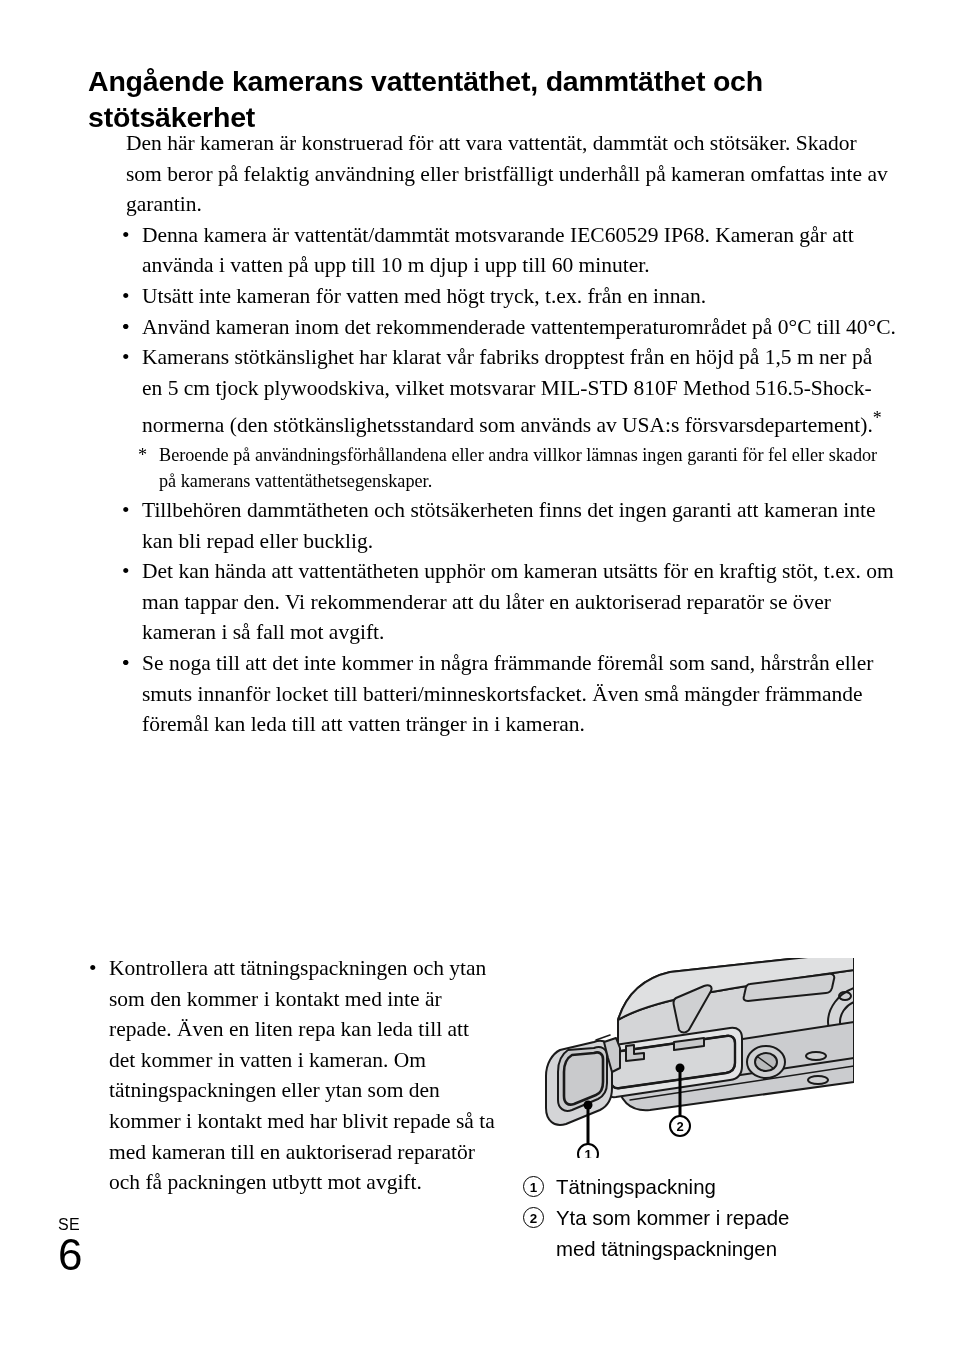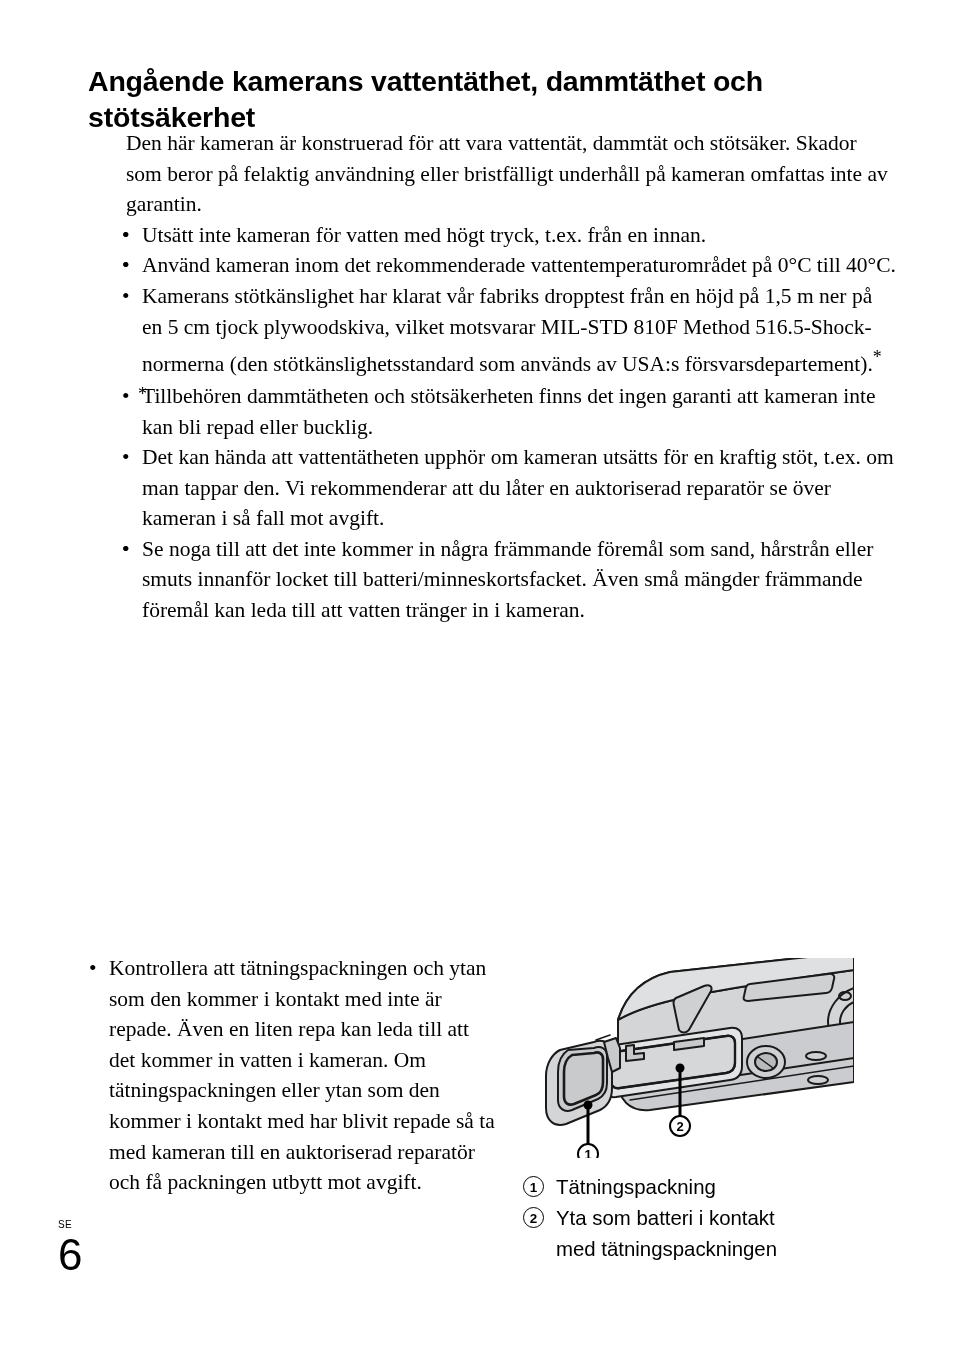--- a/index.html
+++ b/index.html
@@ -154,21 +154,21 @@
   }
 
   
   .folio {
     position: absolute;
     left: 58px;
     top: 1217px;
     font-family: "Liberation Sans", "DejaVu Sans", sans-serif;
   }
   .folio-lang {
-    font-size: 10px;
+    font-size: 16px;
     line-height: 16px;
     letter-spacing: 0.4px;
   }
   .folio-num {
     font-size: 44px;
     line-height: 48px;
     font-weight: normal;
     margin-top: -2px;
   }
 </style>
@@ -179,40 +179,42 @@
 
   <h1 class="doc-title">Angående kamerans vattentäthet, dammtäthet och stötsäkerhet</h1>
 
   <div class="body-col">
 
     <p class="para">Den här kameran är konstruerad för att vara vattentät, dammtät och stötsäker. Skador som beror på felaktig användning eller bristfälligt underhåll på kameran omfattas inte av garantin.</p>
 
     <ul class="bullets">
       <li>
         <span class="bullet-dot">•</span>
+        <span>Denna kamera är vattentät/dammtät motsvarande IEC60529 IP68. Kameran går att använda i vatten på upp till 10 m djup i upp till 60 minuter.</span>
       </li>
       <li>
         <span class="bullet-dot">•</span>
         <span>Utsätt inte kameran för vatten med högt tryck, t.ex. från en innan.</span>
       </li>
       <li>
         <span class="bullet-dot">•</span>
       </li>
       <li>
         <span class="bullet-dot">•</span>
         <span>Använd kameran inom det rekommenderade vattentemperaturområdet på 0°C till 40°C.</span>
       </li>
       <li>
         <span class="bullet-dot">•</span>
         <span>Kamerans stötkänslighet har klarat vår fabriks dropptest från en höjd på 1,5 m ner på en 5 cm tjock plywoodskiva, vilket motsvarar MIL-STD 810F Method 516.5-Shock-normerna (den stötkänslighetsstandard som används av USA:s försvarsdepartement).</span><sup>*</sup>
       </li>
     </ul>
 
     <p class="footnote">
       <span class="fn-mark">*</span>
+      <span>Beroende på användningsförhållandena eller andra villkor lämnas ingen garanti för fel eller skador på kamerans vattentäthetsegenskaper.</span>
     </p>
 
     <ul class="bullets">
       <li>
         <span class="bullet-dot">•</span>
         <span>Tillbehören dammtätheten och stötsäkerheten finns det ingen garanti att kameran inte kan bli repad eller bucklig.</span>
       </li>
       <li>
         <span class="bullet-dot">•</span>
         <span>Det kan hända att vattentätheten upphör om kameran utsätts för en kraftig stöt, t.ex. om man tappar den. Vi rekommenderar att du låter en auktoriserad reparatör se över kameran i så fall mot avgift.</span>
@@ -303,21 +305,21 @@
     </svg>
   </div>
 
   <div class="legend">
     <div class="legend-row">
       <span class="legend-num">1</span>
       <span>Tätningspackning</span>
     </div>
     <div class="legend-row">
       <span class="legend-num">2</span>
-      <span>Yta som batteri i kontakt</span>
+      <span>Yta som kommer i repade</span>
       <div class="legend-cont" style="padding-left:0">med tätningspackningen</div>
     </div>
   </div>
 
   <div class="folio">
     <div class="folio-lang">SE</div>
     <div class="folio-num">6</div>
   </div>
 
 </div>

